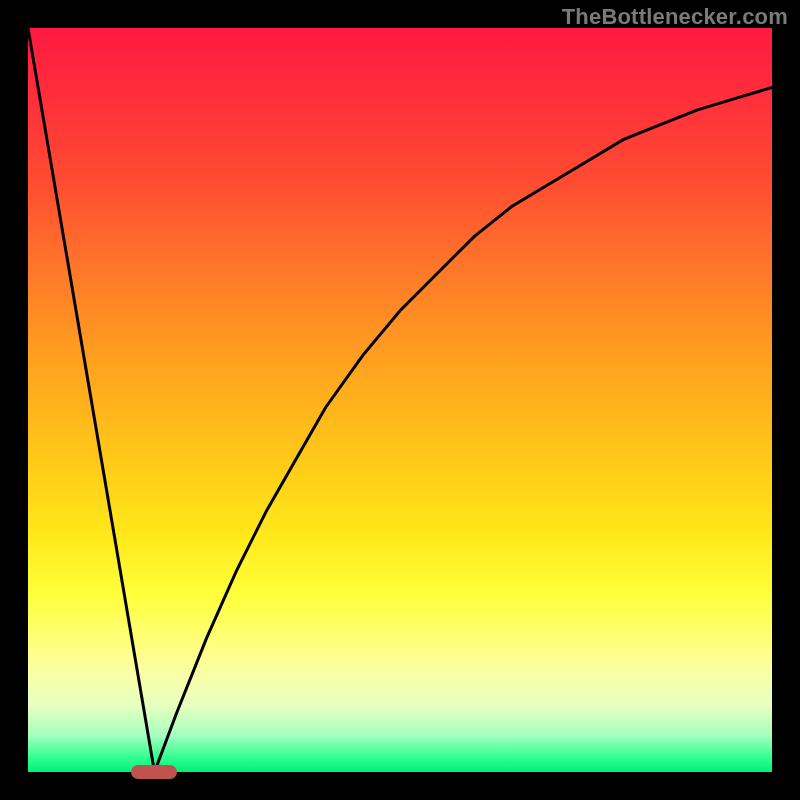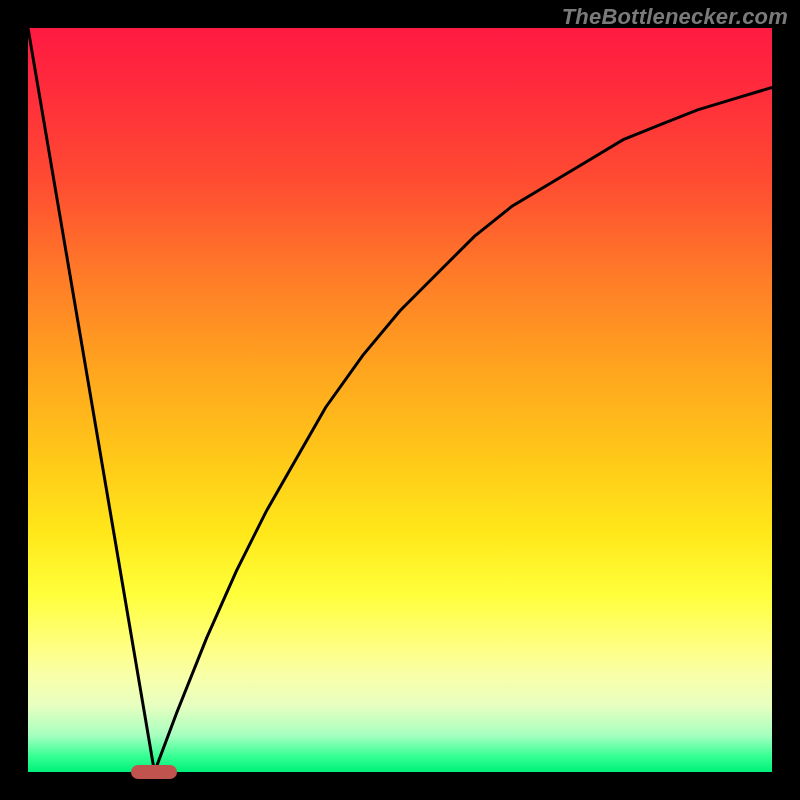--- a/index.html
+++ b/index.html
@@ -10,21 +10,20 @@
     background: #000;
     overflow: hidden;
   }
   .frame {
     position: absolute;
     left: 0;
     top: 0;
     width: 800px;
     height: 633px;
     background: #000;
-    font-style: italic;
   }
   .plot {
     position: absolute;
     left: 28px;
     top: 28px;
     width: 744px;
     height: 744px;
     background: linear-gradient(to bottom,
       #ff1a42 0%,
       #ff2b3c 8%,

